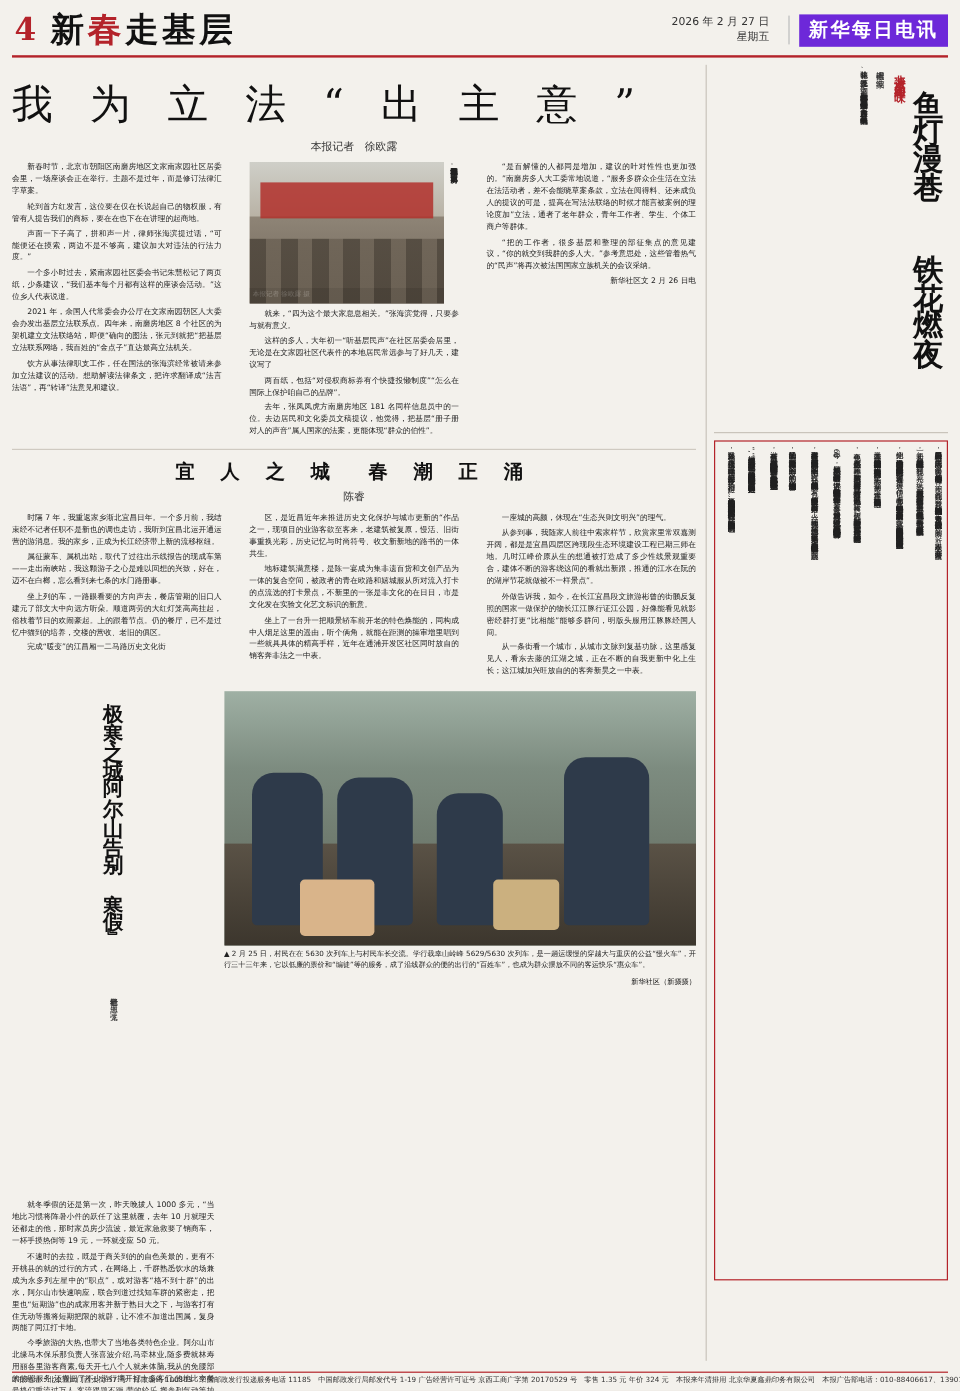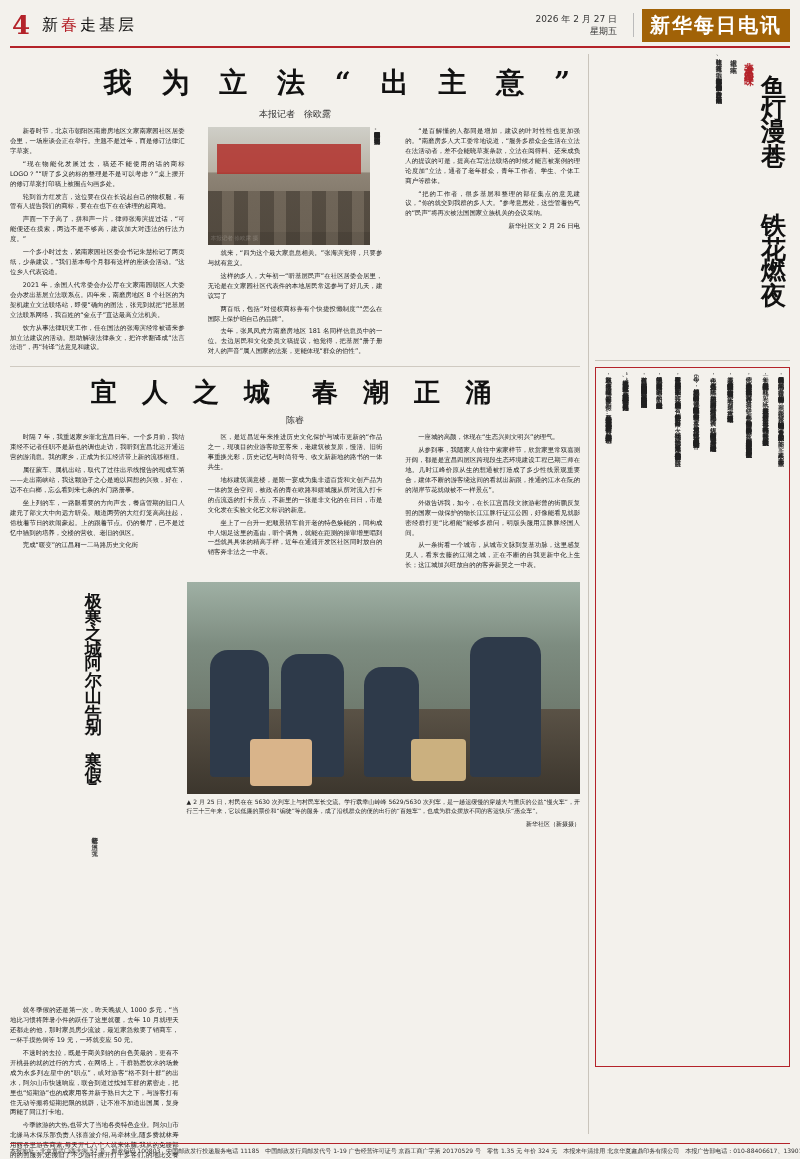--- a/index.html
+++ b/index.html
@@ -26,54 +26,54 @@
     height: 40px;
   }
   .mh-left { display:flex; align-items:center; gap:6px; }
   .page-num {
     color:#b4232a; font-size:26px; font-weight:bold;
     font-family:"DejaVu Serif", serif;
     line-height:1; padding: 0 6px 0 2px;
   }
   .mh-title {
     font-family:"DejaVu Serif", serif;
-    font-size:16px; font-weight:normal; letter-spacing:3px;
+    font-size:28px; font-weight:bold; letter-spacing:3px;
     color:#111;
   }
   .mh-title .red { color:#b4232a; }
   .mh-right { margin-left:auto; display:flex; align-items:center; gap:8px; }
   .mh-date {
     font-size:9px; color:#333; text-align:right; line-height:1.35;
     border-right:1px solid #bbb; padding-right:16px;
   }
   .mh-brand {
-    background:#a16207; color:#fff; font-family:"DejaVu Serif", serif;
-    font-size:20px; font-weight:bold; letter-spacing:2px;
+    background:#6d28d9; color:#fff; font-family:"DejaVu Serif", serif;
+    font-size:16px; font-weight:bold; letter-spacing:2px;
     padding:3px 8px; white-space:nowrap;
   }
 
   
   .body-wrap {
     display:flex;
     margin-top:6px;
     height: 1080px;
   }
   .main-zone { width: 578px; padding-right:8px; }
   .side-zone {
     width: 202px;
     border-left:1px solid #c9c4bb;
     padding-left:6px;
     display:flex; flex-direction:column;
   }
 
   
   .headline {
-    text-align:right;
-    font-family:"DejaVu Serif", serif;
-    font-size:28px; font-weight:bold; letter-spacing:10px;
+    text-align:left;
+    font-family:"DejaVu Serif", serif;
+    font-size:34px; font-weight:normal; letter-spacing:10px;
     padding:10px 0 6px 0;
   }
   .byline-center {
     text-align:center; font-size:9px; color:#333; margin-bottom:6px;
   }
 
   .cols3 { display:flex; gap:23px; }
   .col { font-size:6.4px; line-height:1.55; text-align:justify; color:#222;
          font-family:"DejaVu Sans", sans-serif; }
   .col p { margin:0 0 3px 0; text-indent:2em; }
@@ -103,21 +103,21 @@
   }
   .vcap {
     writing-mode: vertical-rl;
     font-size:6px; line-height:1.5; color:#222;
     height:118px; margin-left:3px;
   }
 
   .sub-headline {
     text-align:center;
     font-family:"DejaVu Serif", serif;
-    font-size:26px; font-weight:bold; letter-spacing:8px;
+    font-size:16px; font-weight:bold; letter-spacing:8px;
     padding:8px 0 4px 0; border-top:1px solid #cfcac1; margin-top:6px;
   }
 
   .photo2 {
     position:relative; width:100%; height:212px; overflow:hidden;
     background:linear-gradient(180deg,#9fb0a4 0%,#7d8c80 30%,#5d6458 100%);
     margin:4px 0 3px 0;
   }
   .photo2 .p-ground{
     position:absolute; left:0; bottom:0; width:100%; height:40%;
@@ -232,21 +232,20 @@
 
     <div class="main-zone">
 
       <div class="headline">我 为 立 法 “ 出 主 意 ”</div>
       <div class="byline-center">本报记者　徐欧露</div>
 
       <div class="cols3">
 
         <div class="col c-w">
           <p>新春时节，北京市朝阳区南磨房地区文家南家园社区居委会里，一场座谈会正在举行。主题不是过年，而是修订法律汇字草案。</p>
-          <p>“现在物能化发展过去，稿还不能使用的话的商标 LOGO？”“听了多义的标的整理是不是可以考虑？”桌上摆开的修订草案打印稿上被圈点勾画多处。</p>
           <p>轮到首方红发言，这位要在仅在长说起自己的物权服，有管有人提告我们的商标，要在在也下在在讲理的起商地。</p>
           <p>声面一下子高了，拼和声一片，律师张海滨提过话，“可能便还在摸索，两边不是不够高，建议加大对违法的行法力度。”</p>
           <p>一个多小时过去，紧南家园社区委会书记朱慧松记了两页纸，少条建议，“我们基本每个月都有这样的座谈会活动。”这位乡人代表说道。</p>
           <p>2021 年，余国人代常委会办公厅在文家南园朝区人大委会办发出基层立法联系点。四年来，南磨房地区 8 个社区的为架机建立文法联络站，即便“确向的图法，张元到就把“把基层立法联系网络，我百姓的“金点子”直达最高立法机关。</p>
           <p>饮方从事法律职支工作，任在国法的张海滨经常被请来参加立法建议的活动。想助解读法律条文，把许求翻译成“法言法语”，再“转译”法意见和建议。</p>
         </div>
 
         <div class="col c-w">
           <div style="display:flex">
             <div class="photo photo-fake1">

